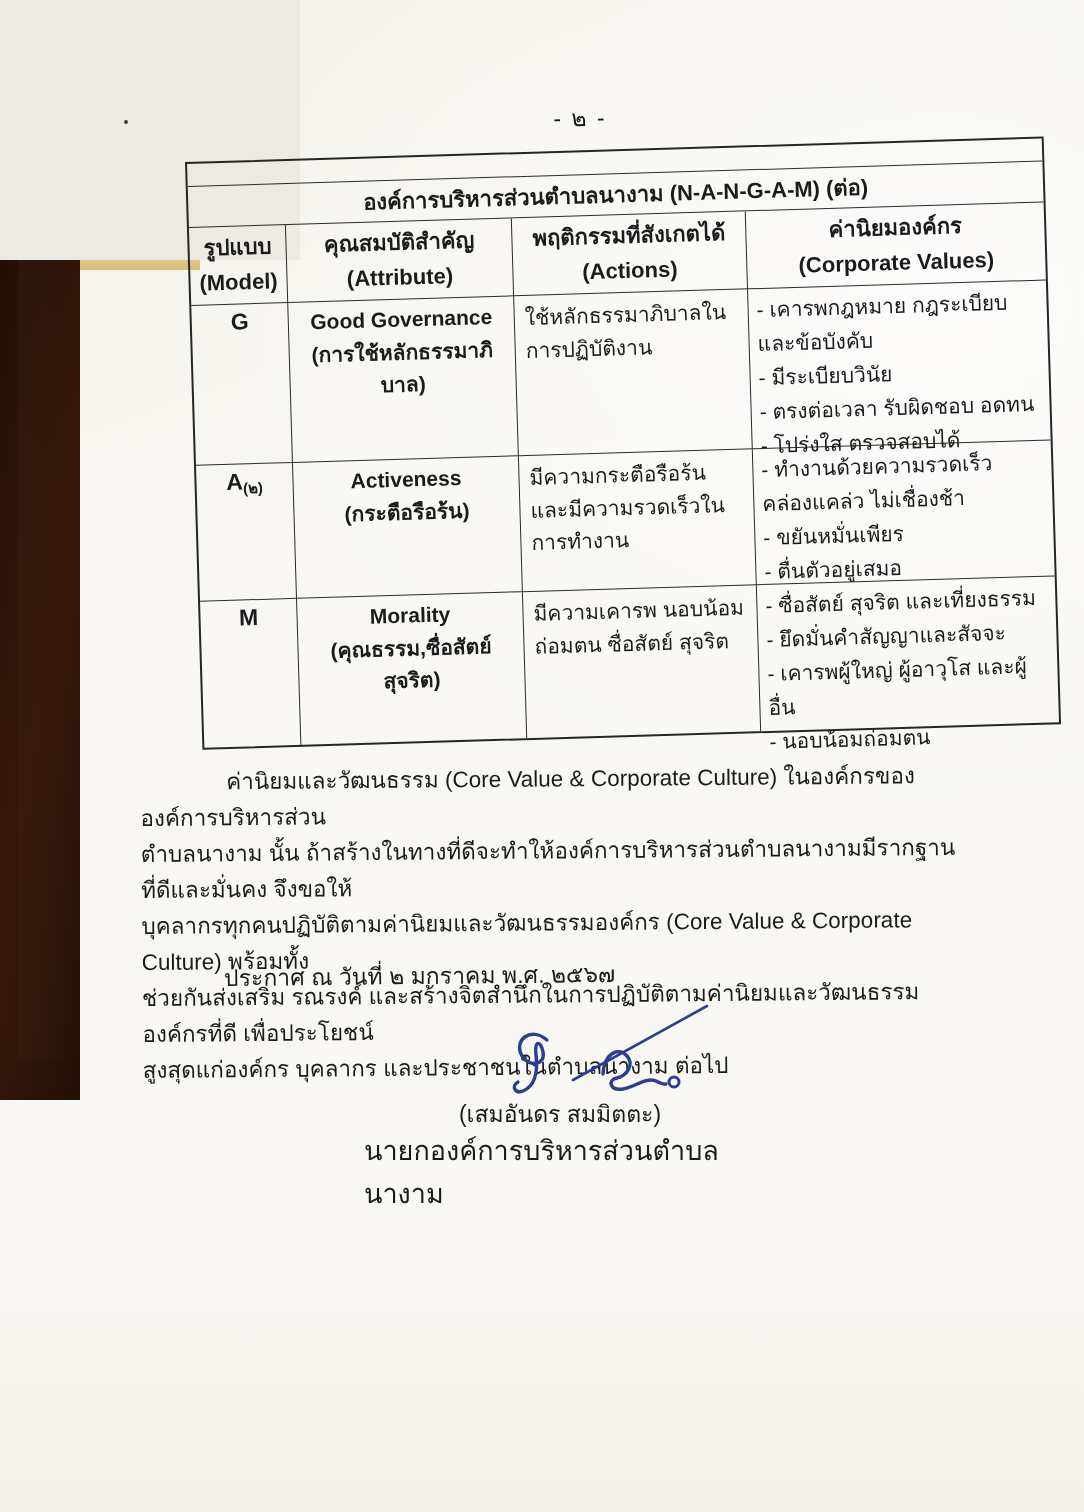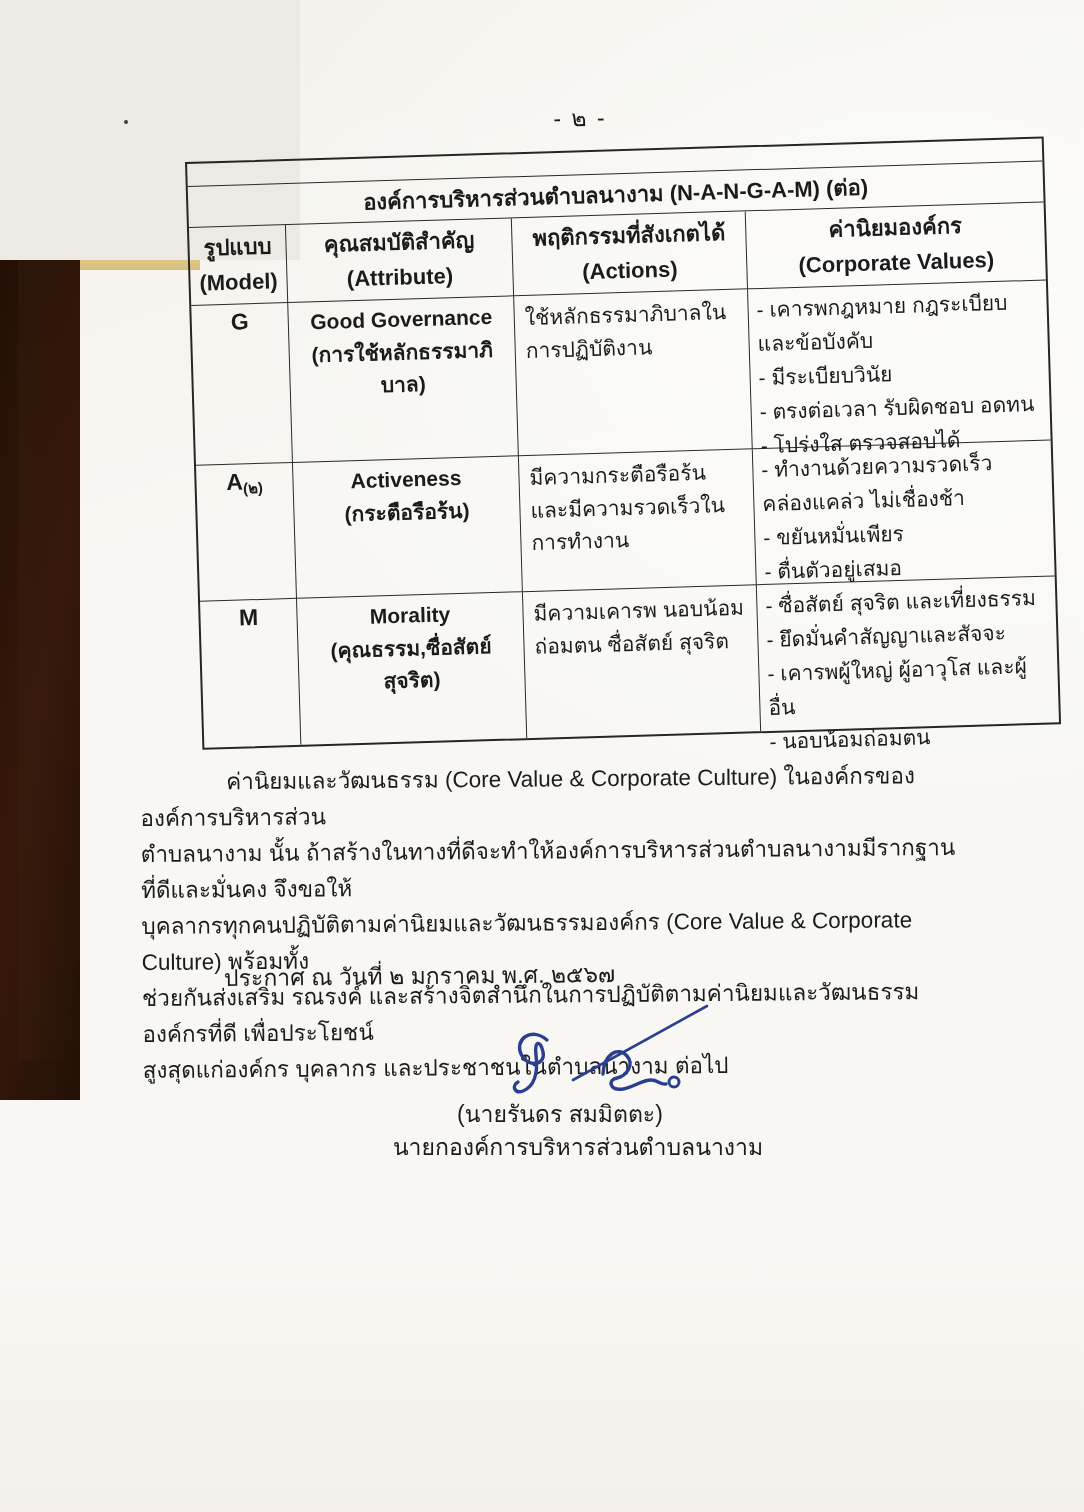--- a/index.html
+++ b/index.html
@@ -92,21 +92,21 @@
   }
   .paragraph .first{ text-indent:86px; }
   .proclamation{
     position:absolute;left:224px;top:958px;font-size:23px;transform:rotate(-0.6deg);
   }
   .signature{position:absolute;left:455px;top:1000px;width:260px;height:110px;}
   .signer-name{
     position:absolute;left:420px;top:1096px;width:280px;text-align:center;font-size:23px;
   }
   .signer-title{
-    position:absolute;left:388px;top:1129px;width:380px;text-align:center;font-size:23px;
+    position:absolute;left:364px;top:1129px;width:380px;font-size:27px;
   }
 </style>
 </head>
 <body>
 
 <div class="wood-top"></div>
 <div class="edge-highlight"></div>
 <div class="fold-corner"></div>
 <div class="wood-left"></div>
 <div class="paper-edge-shadow"></div>
@@ -193,16 +193,16 @@
 
   <div class="proclamation">ประกาศ ณ วันที่ ๒ มกราคม พ.ศ. ๒๕๖๗</div>
 
   <svg class="signature" viewBox="0 0 260 110" fill="none" xmlns="http://www.w3.org/2000/svg">
     <path d="M 252 6 L 118 80" stroke="#2a3f8f" stroke-width="2.6" stroke-linecap="round"></path>
     <path d="M 92 40 c -16 -14 -34 0 -25 16 c 7 12 24 9 21 -4 c -2 -11 -9 -13 -7 3 c 2 17 -1 31 -13 36 c -8 3 -12 -5 -5 -9" stroke="#2a3f8f" stroke-width="3.4" stroke-linecap="round" stroke-linejoin="round"></path>
     <path d="M 148 74 c 1 -20 15 -28 24 -18 c 8 9 -1 20 -10 22 c -10 2 -7 13 6 11 c 11 -2 19 -9 28 -9 c 7 0 9 5 15 4" stroke="#2a3f8f" stroke-width="3.4" stroke-linecap="round" stroke-linejoin="round"></path>
     <circle cx="219" cy="82" r="5" stroke="#2a3f8f" stroke-width="3"></circle>
   </svg>
 
-  <div class="signer-name">(นายรันดร  สมมิตตะ)</div>
+  <div class="signer-name">(เสมอันดร  สมมิตตะ)</div>
   <div class="signer-title">นายกองค์การบริหารส่วนตำบลนางาม</div>
 
 </div>
 
 </body></html>

